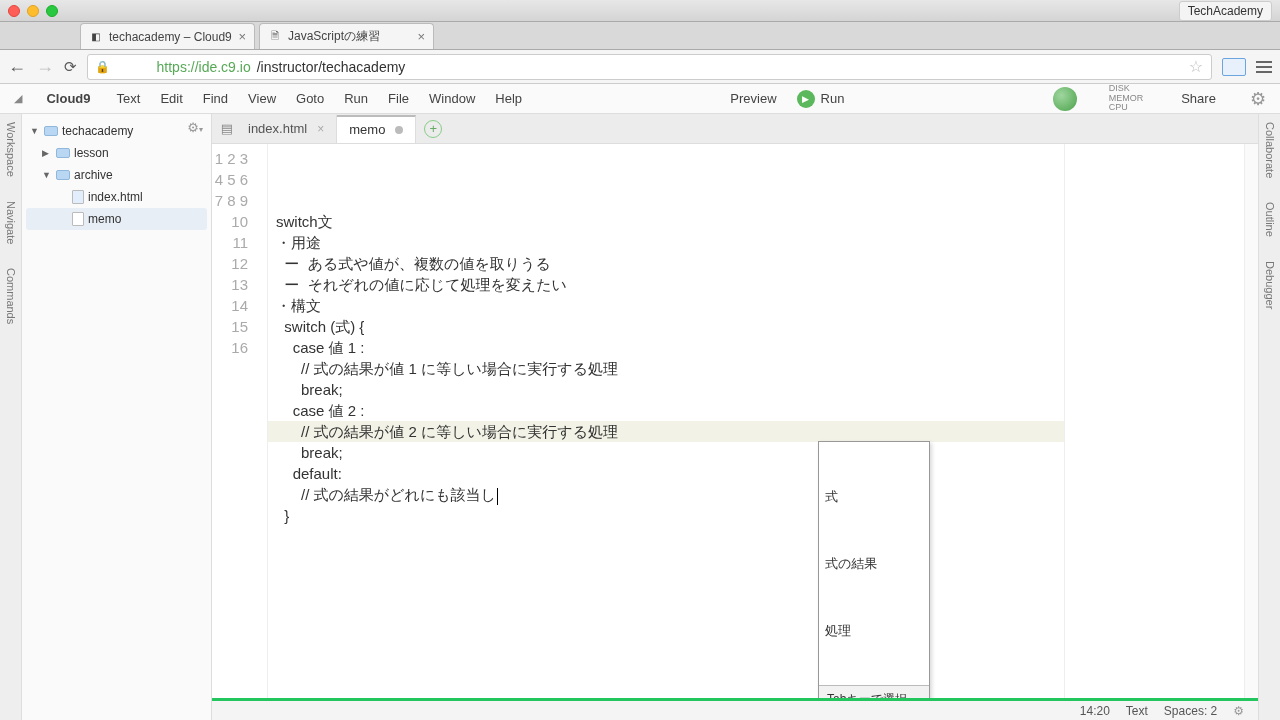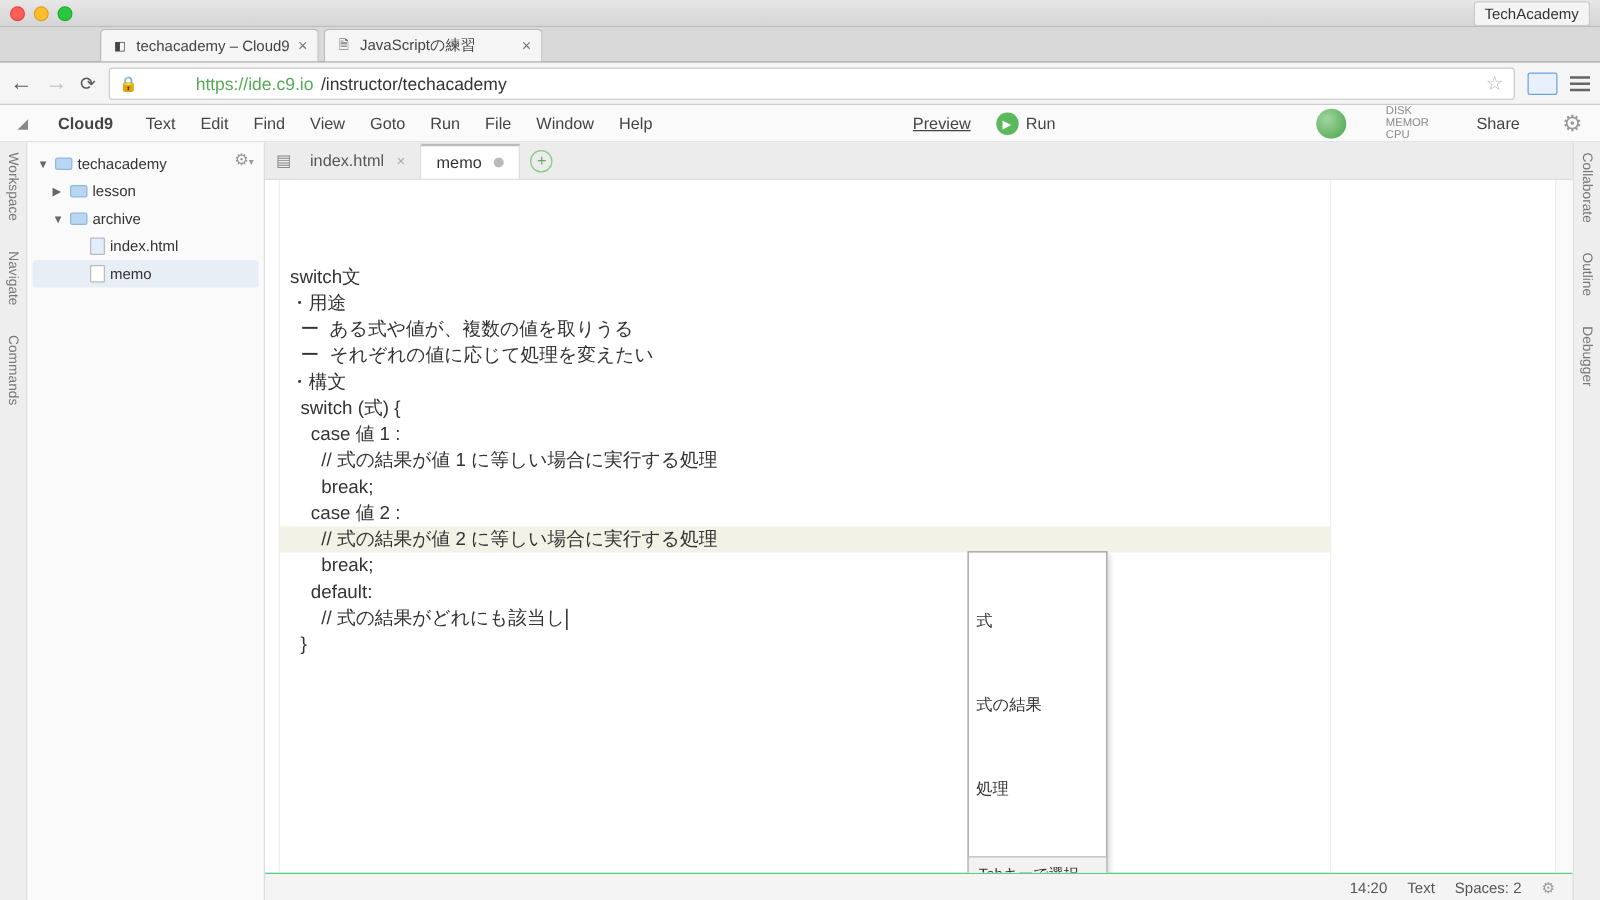--- a/index.html
+++ b/index.html
@@ -31,21 +31,21 @@
 .ime-box { width: 24px; height: 18px; border: 1px solid #6aa5e0; background: #e8f1fb; border-radius: 2px; }
 .burger { display: flex; flex-direction: column; gap: 3px; width: 16px; }
 .burger div { height: 2px; background: #666; }
 
 .ide { display: flex; flex-direction: column; height: calc(720px - 22px - 28px - 34px); }
 
 .ide-menubar { height: 30px; display: flex; align-items: center; padding: 0 14px; gap: 20px; border-bottom: 1px solid #ddd; background: #fafafa; font-size: 13px; color: #444; }
 .ide-logo { font-weight: bold; margin-right: 6px; }
 .caret-up { color: #888; font-size: 11px; margin-right: 4px; }
 .menu-spacer { flex: 1; }
-.preview { color: #444; text-decoration: underline; }
+.preview { color: #444; }
 .run { display: flex; align-items: center; gap: 6px; }
 .run-circle { width: 18px; height: 18px; border-radius: 50%; background: #5cb85c; display: flex; align-items: center; justify-content: center; color: #fff; font-size: 9px; }
 .avatar { width: 24px; height: 24px; border-radius: 50%; background: radial-gradient(circle at 35% 35%, #9fd69f, #4aa24a); }
 .stats { font-size: 9px; color: #888; line-height: 1.1; margin-left: 12px; }
 .share { margin-left: 18px; font-size: 13px; }
 .gear { margin-left: 14px; color: #999; font-size: 18px; }
 
 .ide-body { display: flex; flex: 1; min-height: 0; }
 
 .side-rails { width: 22px; background: #eee; border-right: 1px solid #ddd; display: flex; flex-direction: column; align-items: center; padding-top: 8px; gap: 24px; }
@@ -79,21 +79,21 @@
 .code-text { position: relative; z-index: 1; }
 .cursor { display: inline-block; width: 1px; height: 17px; background: #000; vertical-align: middle; margin-left: 1px; }
 .scrollbar-gap { width: 14px; border-left: 1px solid #eee; background: #fafafa; }
 .fold-col { width: 12px; border-right: 1px solid #eee; }
 .right-margin { width: 180px; border-left: 1px solid #eee; background: #fff; }
 
 .autocomplete { position: absolute; left: 550px; top: 297px; background: #fff; border: 1px solid #999; box-shadow: 2px 2px 4px rgba(0,0,0,0.15); z-index: 10; font-family: sans-serif; font-size: 13px; }
 .ac-item { padding: 2px 10px 2px 6px; min-width: 110px; }
 .ac-footer { border-top: 1px solid #bbb; padding: 3px 8px; background: #f2f2f2; font-size: 12px; color: #333; }
 
-.status-bar { height: 22px; border-top: 1px solid #22c55e; background: #f4f4f4; display: flex; align-items: center; justify-content: flex-end; padding: 0 14px; gap: 16px; font-size: 12px; color: #555; }
+.status-bar { height: 22px; border-top: 3px solid #22c55e; background: #f4f4f4; display: flex; align-items: center; justify-content: flex-end; padding: 0 14px; gap: 16px; font-size: 12px; color: #555; }
 </style>
 </head>
 <body>
 
 <div class="mac-titlebar">
   <div class="traffic">
     <div class="tl-dot tl-red"></div>
     <div class="tl-dot tl-yellow"></div>
     <div class="tl-dot tl-green"></div>
   </div>
@@ -209,20 +209,37 @@
           <span class="x">×</span>
         </div>
         <div class="ed-tab active">
           <span>memo</span>
           <span class="dot"></span>
         </div>
         <div class="plus-tab">+</div>
       </div>
 
       <div class="code-wrap">
+        <div class="gutter" id="gutter">1
+2
+3
+4
+5
+6
+7
+8
+9
+10
+11
+12
+13
+14
+15
+16
+</div>
         <div class="fold-col"></div>
         <div class="code-lines">
           <div class="current-line-hl" id="hl" style="top: 277px;"></div>
           <div class="code-text" id="code">switch文
 ・用途
   ー  ある式や値が、複数の値を取りうる
   ー  それぞれの値に応じて処理を変えたい
 ・構文
   switch (式) {
     case 値 1 :

